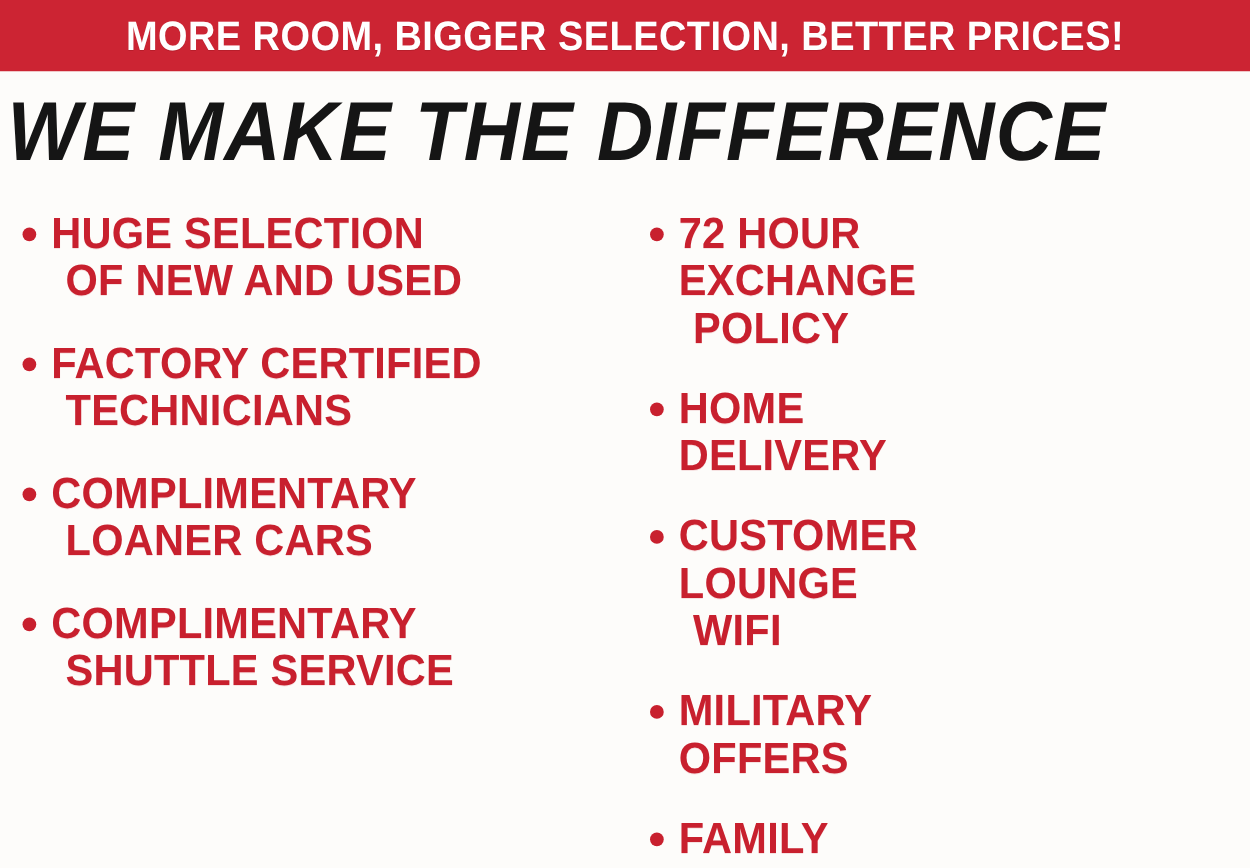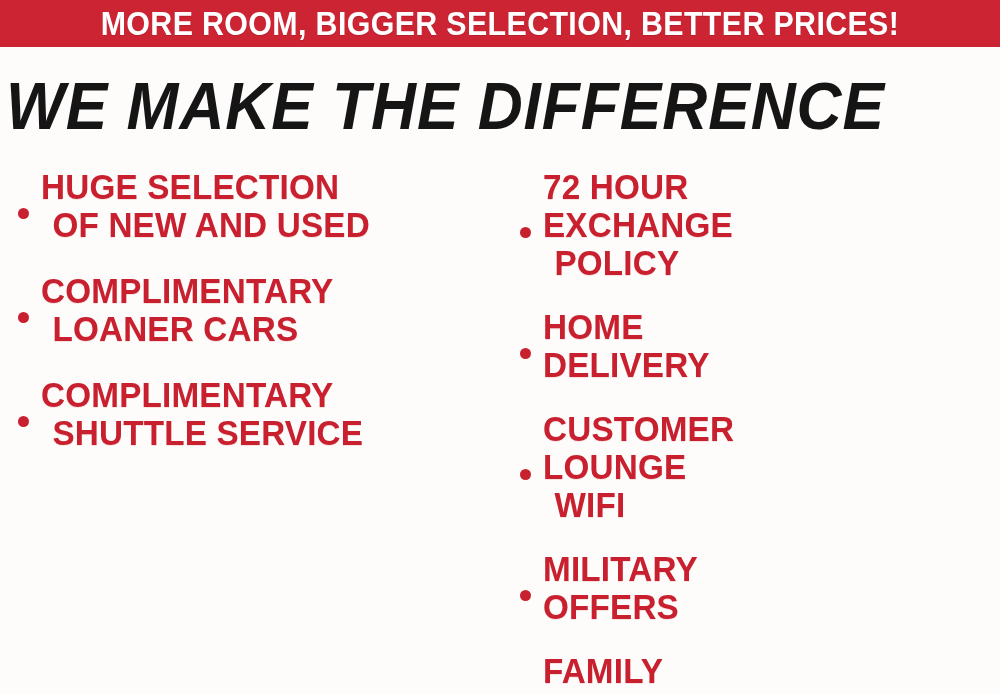--- a/index.html
+++ b/index.html
@@ -14,21 +14,21 @@
     overflow: hidden;
     position: relative;
   }
 
   
   .banner {
     position: absolute;
     left: 0;
     top: 0;
     width: 1000px;
-    height: 47px;
+    height: 57px;
     background: #cc2433;
     display: flex;
     align-items: center;
     justify-content: center;
     box-sizing: border-box;
   }
   .banner-text {
     color: #ffffff;
     font-family: "Liberation Sans", sans-serif;
     font-weight: bold;
@@ -79,21 +79,21 @@
     box-sizing: border-box;
     flex: 0 0 500px;
     width: 500px;
     padding-top: 8px;
   }
   .column.left  { padding-left: 18px; padding-right: 10px; }
   .column.right { padding-left: 520px; padding-right: 6px; margin-left: -500px; }
 
   .bullet-item {
     display: flex;
-    align-items: center;
+    align-items: flex-start;
     margin-bottom: 26px;
   }
   .column.left  .bullet-item { margin-bottom: 28px; }
   .column.right .bullet-item { margin-bottom: 26px; }
 
   .dot {
     flex: 0 0 auto;
     width: 11px;
     height: 11px;
     border-radius: 50%;
@@ -131,20 +131,27 @@
 
     <div class="bullet-item">
       <span class="dot"></span>
       <span class="bullet-text">
         <span>HUGE SELECTION</span>
         <span class="l2">OF NEW AND USED</span>
       </span>
     </div>
 
 
+    <div class="bullet-item">
+      <span class="dot"></span>
+      <span class="bullet-text">
+        <span>FACTORY CERTIFIED</span>
+        <span class="l2">TECHNICIANS</span>
+      </span>
+    </div>
 
     <div class="bullet-item">
       <span class="dot"></span>
       <span class="bullet-text">
         <span>COMPLIMENTARY</span>
         <span class="l2">LOANER CARS</span>
       </span>
     </div>
 
     <div class="bullet-item">

